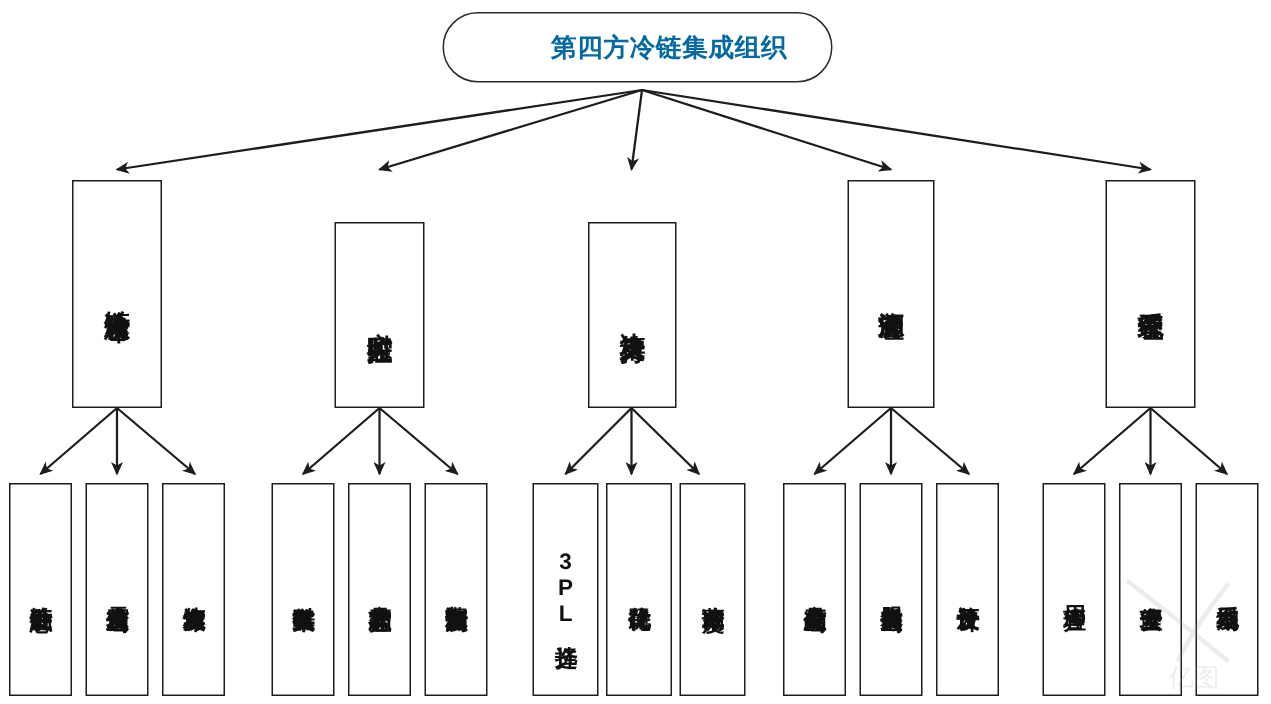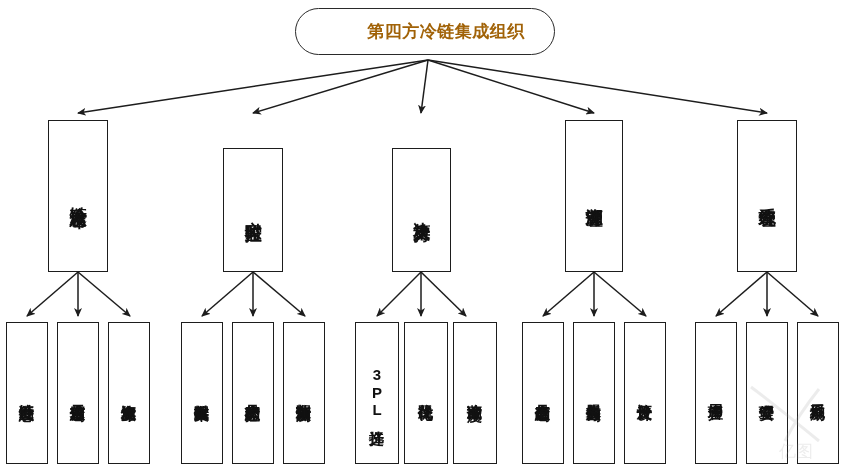--- a/index.html
+++ b/index.html
@@ -35,21 +35,21 @@
     justify-content: center;
   }
   .root-node {
     border-radius: 999px;
     border-width: 1.5px;
     border-color: #2a2a2a;
   }
   .root-label {
     font-size: 17px;
     font-weight: bold;
-    color: #a16207;
+    color: #0369a1;
     letter-spacing: 0.5px;
     white-space: nowrap;
     margin-left: 42px;
   }
   .vnode-label {
     writing-mode: vertical-rl;
     text-orientation: upright;
     font-size: 17px;
     font-weight: bold;
     color: #111111;

